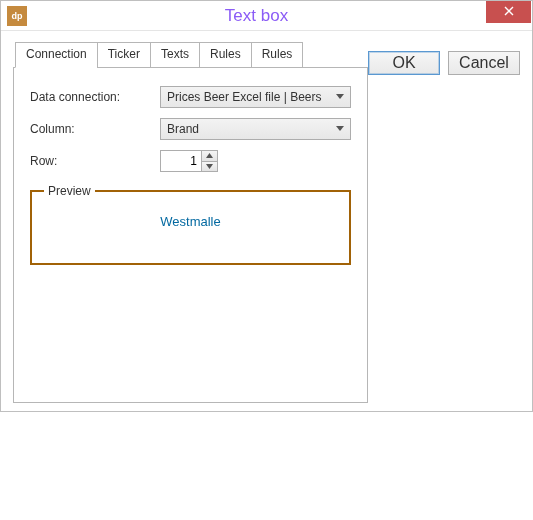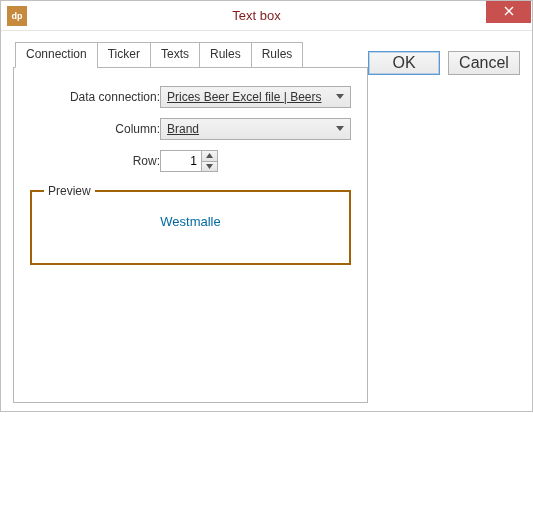--- a/index.html
+++ b/index.html
@@ -34,22 +34,22 @@
     display: flex;
     align-items: center;
     justify-content: center;
     color: #fff;
     font-size: 9px;
     font-weight: bold;
   }
   .title {
     flex: 1;
     text-align: center;
-    color: #7f1d1d;
-    font-size: 13px;
+    color: #8b5cf6;
+    font-size: 17px;
   }
   .close-btn {
     width: 45px;
     height: 22px;
     background: #c8504f;
     color: #fff;
     display: flex;
     align-items: center;
     justify-content: center;
     margin-right: 1px;
@@ -100,33 +100,31 @@
     flex-direction: column;
   }
   .form-row {
     display: flex;
     align-items: center;
     margin-bottom: 10px;
   }
   .form-label {
     width: 130px;
     color: #333;
-    text-align: right;
   }
   .dropdown {
     flex: 1;
     height: 22px;
     border: 1px solid #adadad;
     background: linear-gradient(#f3f3f3,#e7e7e7);
     display: flex;
     align-items: center;
     padding: 0 6px;
     position: relative;
     cursor: pointer;
-    text-decoration: underline;
   }
   .dropdown .arrow {
     position: absolute;
     right: 6px;
     top: 50%;
     transform: translateY(-50%);
   }
   .arrow svg { width: 8px; height: 6px; display:block; }
   .spinner {
     display: flex;

